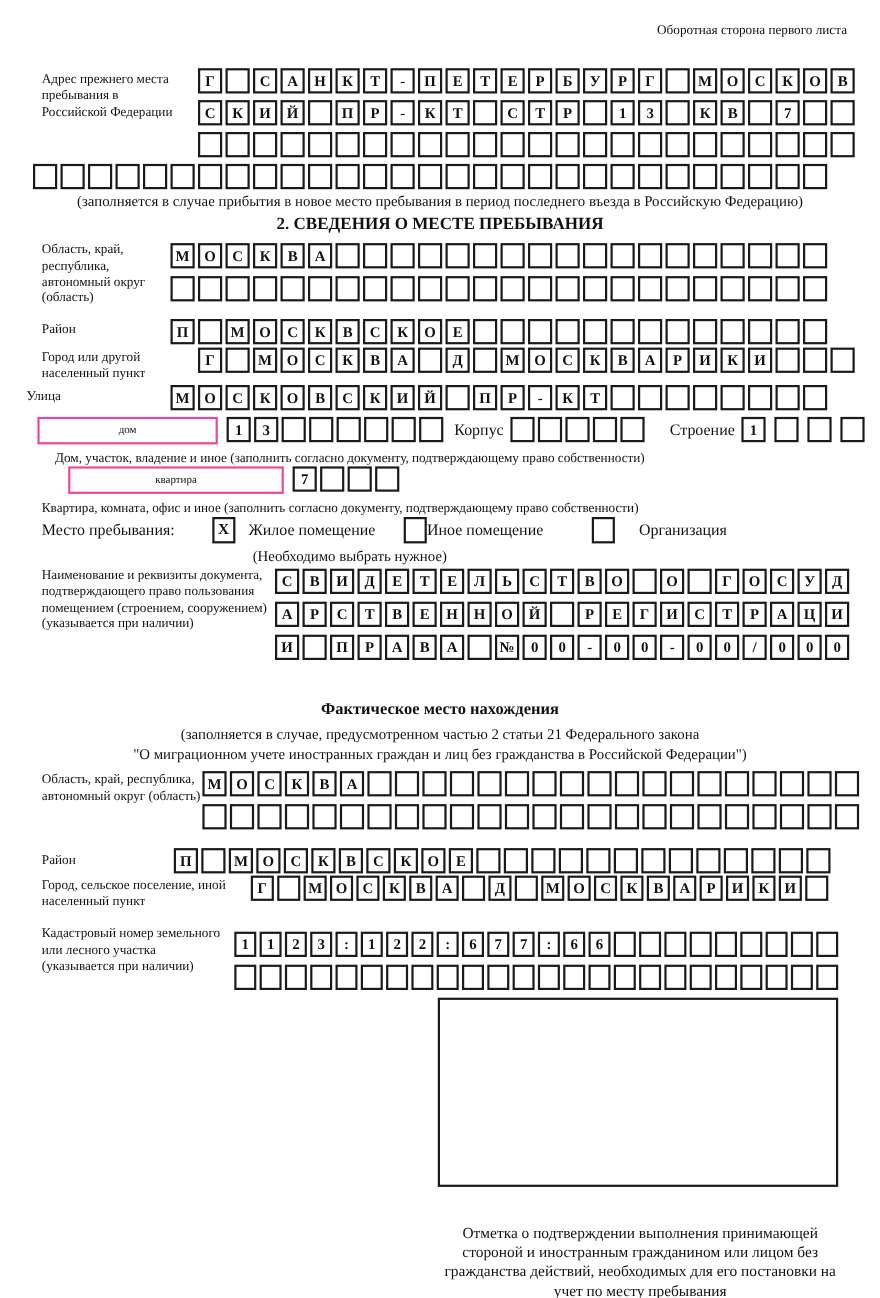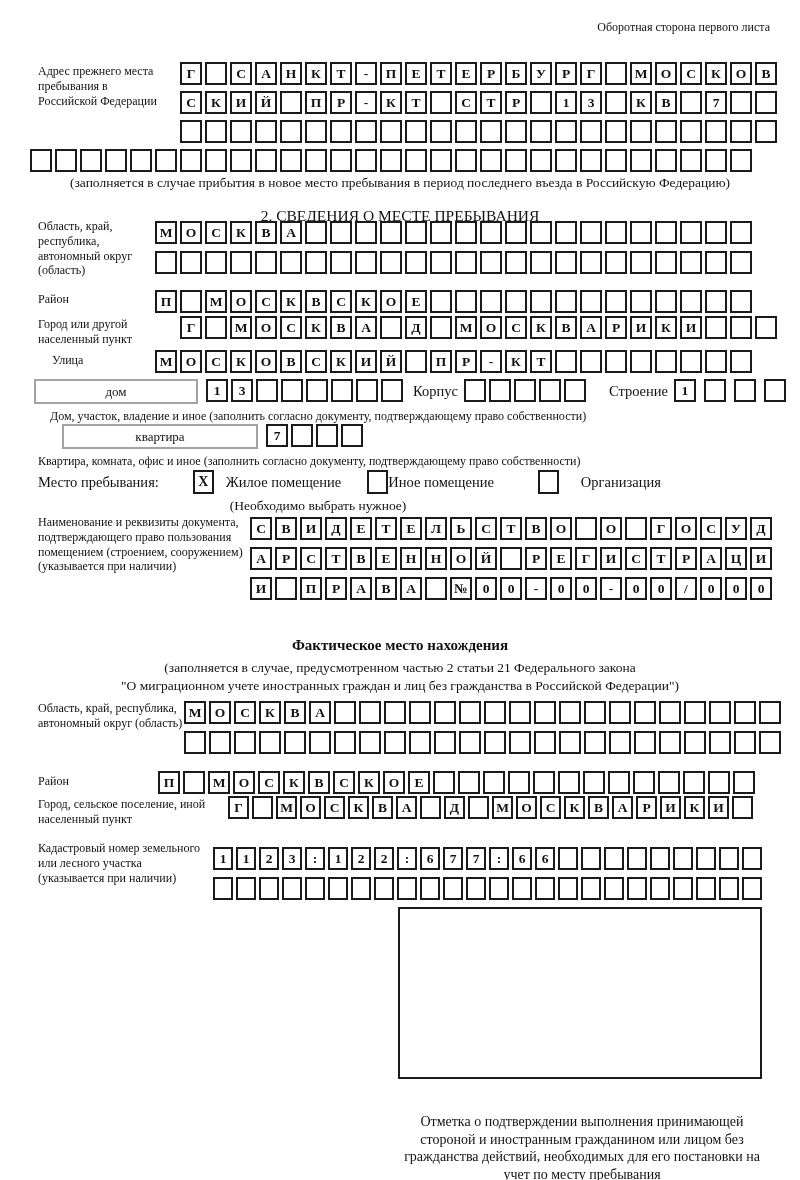--- a/index.html
+++ b/index.html
@@ -1,29 +1,29 @@
 <!DOCTYPE html>
 <html><head>
 <meta charset="utf-8">
 <style>
   html,body{margin:0;padding:0;background:#fff;}
   body{width:800px;height:1180px;position:relative;font-family:"Liberation Serif","DejaVu Serif",serif;color:#111;}
   .abs{position:absolute;}
   .label{font-size:12px;line-height:1.23;}
   .note{font-size:13.5px;line-height:1.2;}
   .center{text-align:center;}
-  .h2{font-size:15.5px;font-weight:normal;margin-top:12px;}
+  .h2{font-size:15.5px;font-weight:bold;}
   .sect-title{font-size:15px;font-weight:bold;text-align:center;}
   .cells{display:flex;gap:3px;}
   .cell{box-sizing:border-box;width:22px;height:23px;border:2px solid #1a1a1a;display:flex;align-items:center;justify-content:center;font-size:13.5px;font-weight:bold;background:#fff;}
   .p24 .cell{width:21px;}
   .p23 .cell{width:20px;}
   .p30{gap:8px;}
   .rowflex{display:flex;align-items:flex-start;}
-  .widebox{box-sizing:border-box;height:25px;border:2px solid #a3a3a3;text-align:center;font-size:13px;line-height:21px;}
+  .widebox{box-sizing:border-box;height:25px;border:2px solid #ec4899;text-align:center;font-size:10px;line-height:21px;}
   .inlbl{font-size:14.5px;line-height:25px;white-space:nowrap;}
   .cbox{box-sizing:border-box;width:21px;height:24px;border:2px solid #1a1a1a;display:inline-flex;align-items:center;justify-content:center;font-size:14px;font-weight:bold;}
   .optlbl{font-size:14.5px;line-height:24px;white-space:nowrap;}
   .stamp{box-sizing:border-box;border:2px solid #1a1a1a;background:#fff;}
   .caption{font-size:14px;line-height:1.26;}
 </style>
 </head>
 <body>
 
 <div class="abs label" style="top:20px;left:30px;width:740px;text-align:right;">Оборотная сторона первого листа</div>
@@ -245,21 +245,21 @@
     <span class="cell">А</span>
     <span class="cell">Р</span>
     <span class="cell">И</span>
     <span class="cell">К</span>
     <span class="cell">И</span>
     <span class="cell">&nbsp;</span>
     <span class="cell">&nbsp;</span>
     <span class="cell">&nbsp;</span>
   </div>
 
-<div class="abs label" style="top:353px;left:52px;">Улица</div>
+<div class="abs label" style="top:353px;left:24px;">Улица</div>
 <div class="abs cells" style="top:350px;left:155px;">
     <span class="cell">М</span>
     <span class="cell">О</span>
     <span class="cell">С</span>
     <span class="cell">К</span>
     <span class="cell">О</span>
     <span class="cell">В</span>
     <span class="cell">С</span>
     <span class="cell">К</span>
     <span class="cell">И</span>

